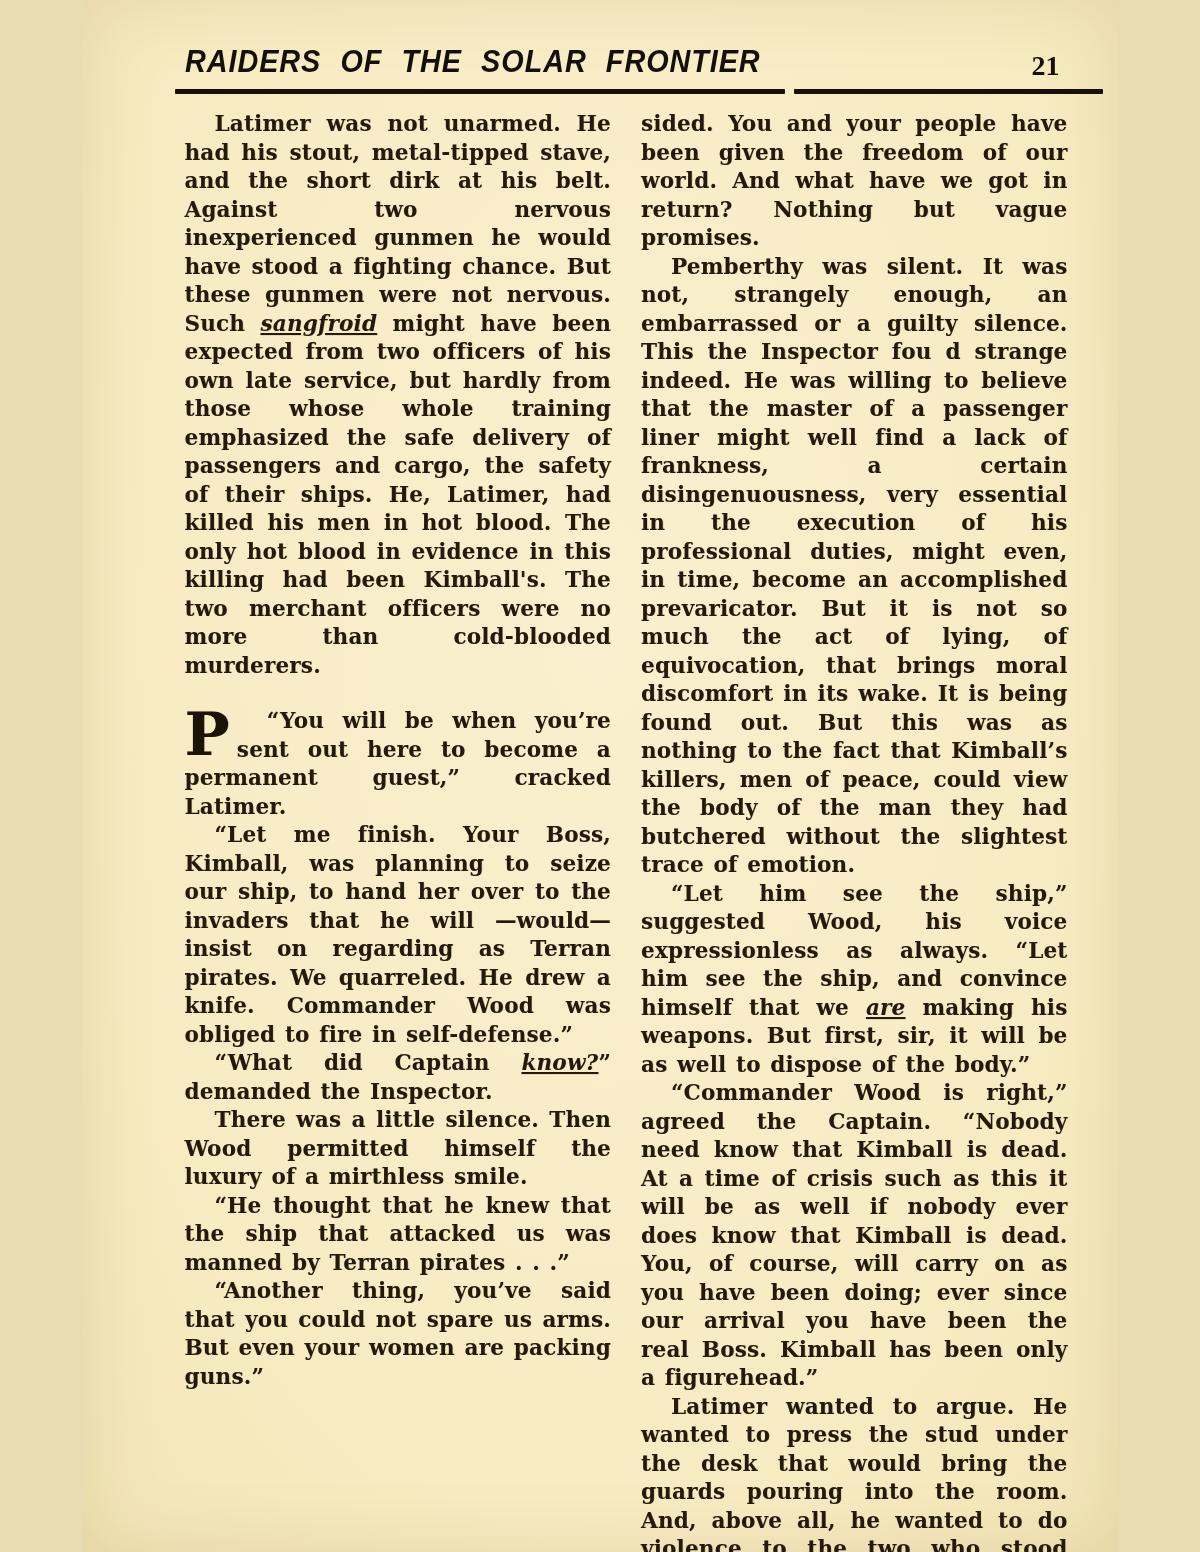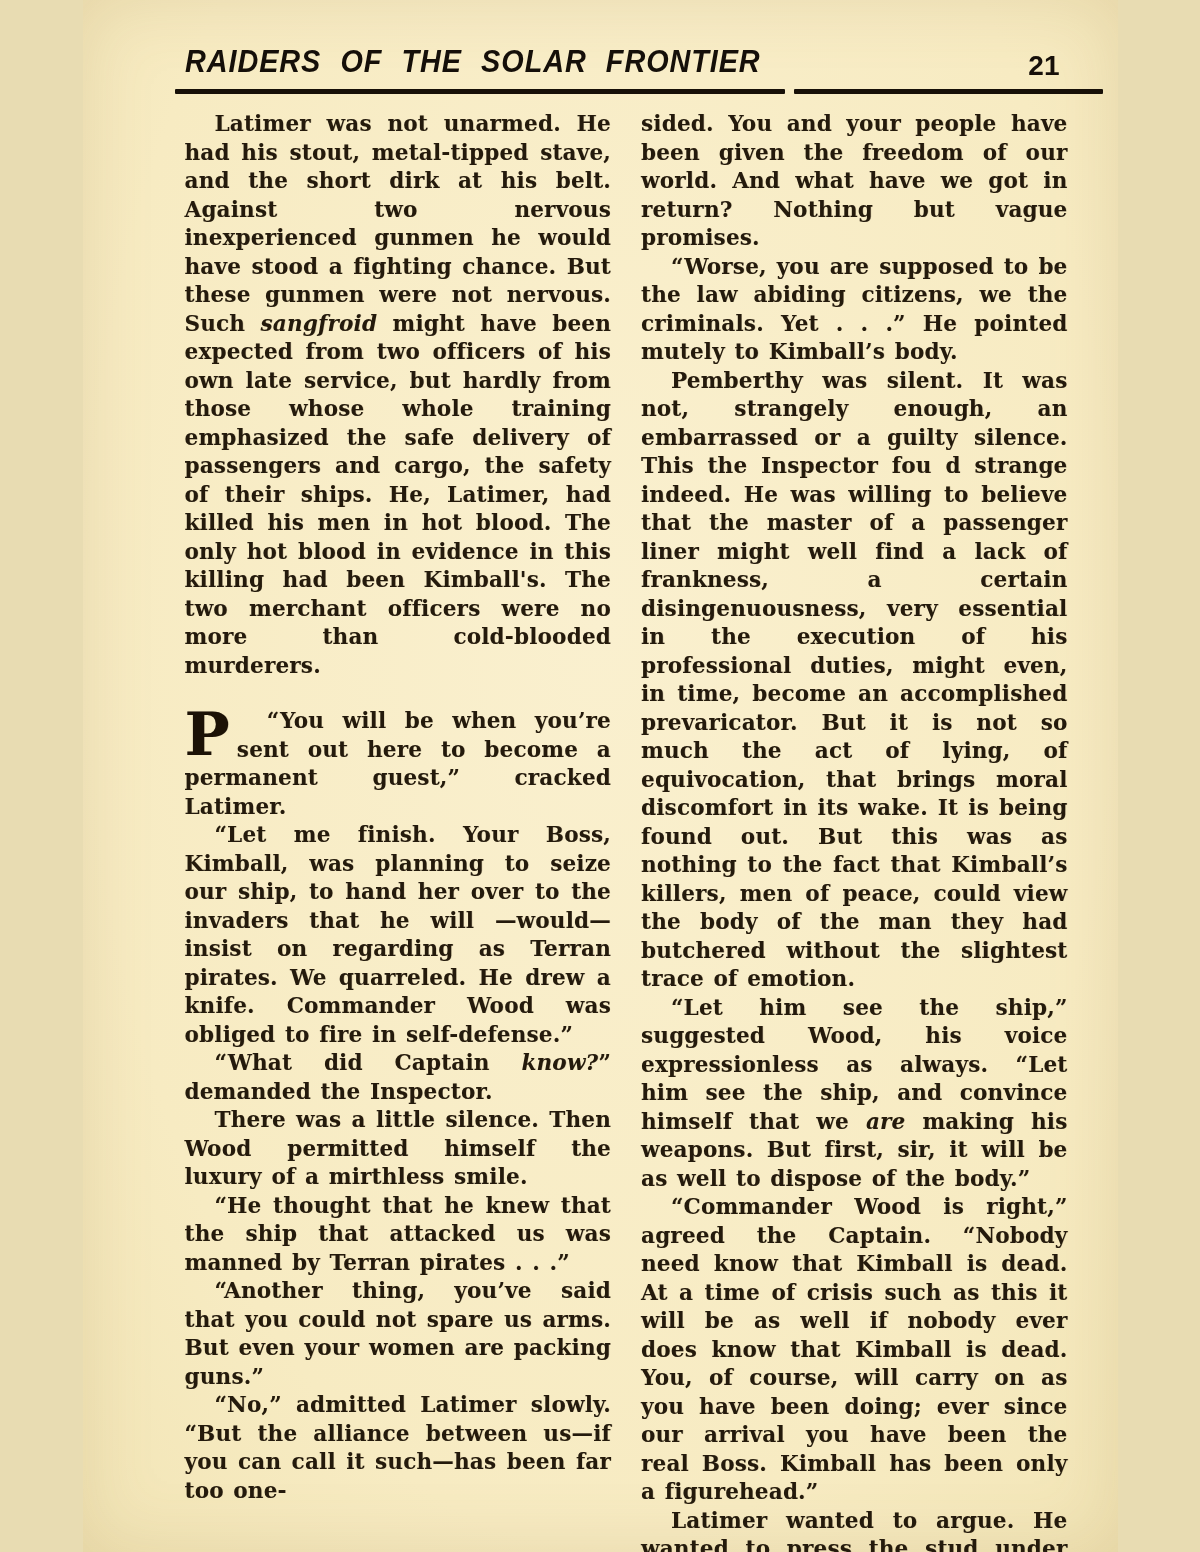--- a/index.html
+++ b/index.html
@@ -33,21 +33,21 @@
     font-weight: bold;
     font-size: 31px;
     letter-spacing: 1px;
     word-spacing: 11px;
     color: #150f09;
     transform: scaleX(0.93);
     transform-origin: left bottom;
     white-space: nowrap;
   }
   .page-number {
-    font-family: Liberation Sans, sans-serif;
+    font-family: Liberation Serif, serif;
     font-weight: bold;
     font-size: 28px;
     color: #17100a;
     line-height: 1;
   }
   .header-rule {
     display: flex;
     gap: 9px;
     margin: 9px 15px 0 45px;
   }
@@ -81,21 +81,21 @@
   .col p.indent { text-indent: 30px; }
   .col p.section-break { margin-top: 27px; }
   .dropcap {
     float: left;
     font-size: 60px;
     line-height: 44px;
     padding: 5px 7px 0 0;
     font-weight: bold;
     color: #1c1206;
   }
-  i { font-style: italic; }
+  i { font-style: italic; text-decoration: underline; }
 </style>
 </head>
 <body>
 
 <div class="page">
 
   <div class="header">
     <h1 class="running-title">RAIDERS OF THE SOLAR FRONTIER</h1>
     <span class="page-number">21</span>
   </div>
@@ -108,25 +108,23 @@
   <div class="columns">
     <div class="col">
         <p class="indent"><span>Latimer was not unarmed. He had his stout, metal-tipped stave, and the short dirk at his belt. Against two nervous inexperienced gunmen he would have stood a fighting chance. But these gunmen were not nervous. Such </span><i>sangfroid</i><span> might have been expected from two officers of his own late service, but hardly from those whose whole training emphasized the safe delivery of passengers and cargo, the safety of their ships. He, Latimer, had killed his men in hot blood. The only hot blood in evidence in this killing had been Kimball's. The two merchant officers were no more than cold-blooded murderers.</span></p>
         <p class="section-break"><span class="dropcap">P</span></p>
         <p class="indent"><span>“You will be when you’re sent out here to become a permanent guest,” cracked Latimer.</span></p>
         <p class="indent"><span>“Let me finish. Your Boss, Kimball, was planning to seize our ship, to hand her over to the invaders that he will —would—insist on regarding as Terran pirates. We quarreled. He drew a knife. Commander Wood was obliged to fire in self-defense.”</span></p>
         <p class="indent"><span>“What did Captain </span><i>know?</i><span>” demanded the Inspector.</span></p>
         <p class="indent"><span>There was a little silence. Then Wood permitted himself the luxury of a mirthless smile.</span></p>
         <p class="indent"><span>“He thought that he knew that the ship that attacked us was manned by Terran pirates . . .”</span></p>
         <p class="indent"><span>“Another thing, you’ve said that you could not spare us arms. But even your women are packing guns.”</span></p>
-        <p class="indent"><span>“No,” admitted Latimer slowly. “But the alliance between us—if you can call it such—has been far too one-</span></p>
       </div>
     <div class="col">
         <p><span>sided. You and your people have been given the freedom of our world. And what have we got in return? Nothing but vague promises.</span></p>
-        <p class="indent"><span>“Worse, you are supposed to be the law abiding citizens, we the criminals. Yet . . .” He pointed mutely to Kimball’s body.</span></p>
         <p class="indent"><span>Pemberthy was silent. It was not, strangely enough, an embarrassed or a guilty silence. This the Inspector fou d strange indeed. He was willing to believe that the master of a passenger liner might well find a lack of frankness, a certain disingenuousness, very essential in the execution of his professional duties, might even, in time, become an accomplished prevaricator. But it is not so much the act of lying, of equivocation, that brings moral discomfort in its wake. It is being found out. But this was as nothing to the fact that Kimball’s killers, men of peace, could view the body of the man they had butchered without the slightest trace of emotion.</span></p>
         <p class="indent"><span>“Let him see the ship,” suggested Wood, his voice expressionless as always. “Let him see the ship, and convince himself that we </span><i>are</i><span> making his weapons. But first, sir, it will be as well to dispose of the body.”</span></p>
         <p class="indent"><span>“Commander Wood is right,” agreed the Captain. “Nobody need know that Kimball is dead. At a time of crisis such as this it will be as well if nobody ever does know that Kimball is dead. You, of course, will carry on as you have been doing; ever since our arrival you have been the real Boss. Kimball has been only a figurehead.”</span></p>
         <p class="indent"><span>Latimer wanted to argue. He wanted to press the stud under the desk that would bring the guards pouring into the room. And, above all, he wanted to do violence to the two who stood there and to whom the body on the floor was just so much refuse to be unceremoniously dumped.</span></p>
       </div>
   </div>
 
 </div>
 
 </body></html>

